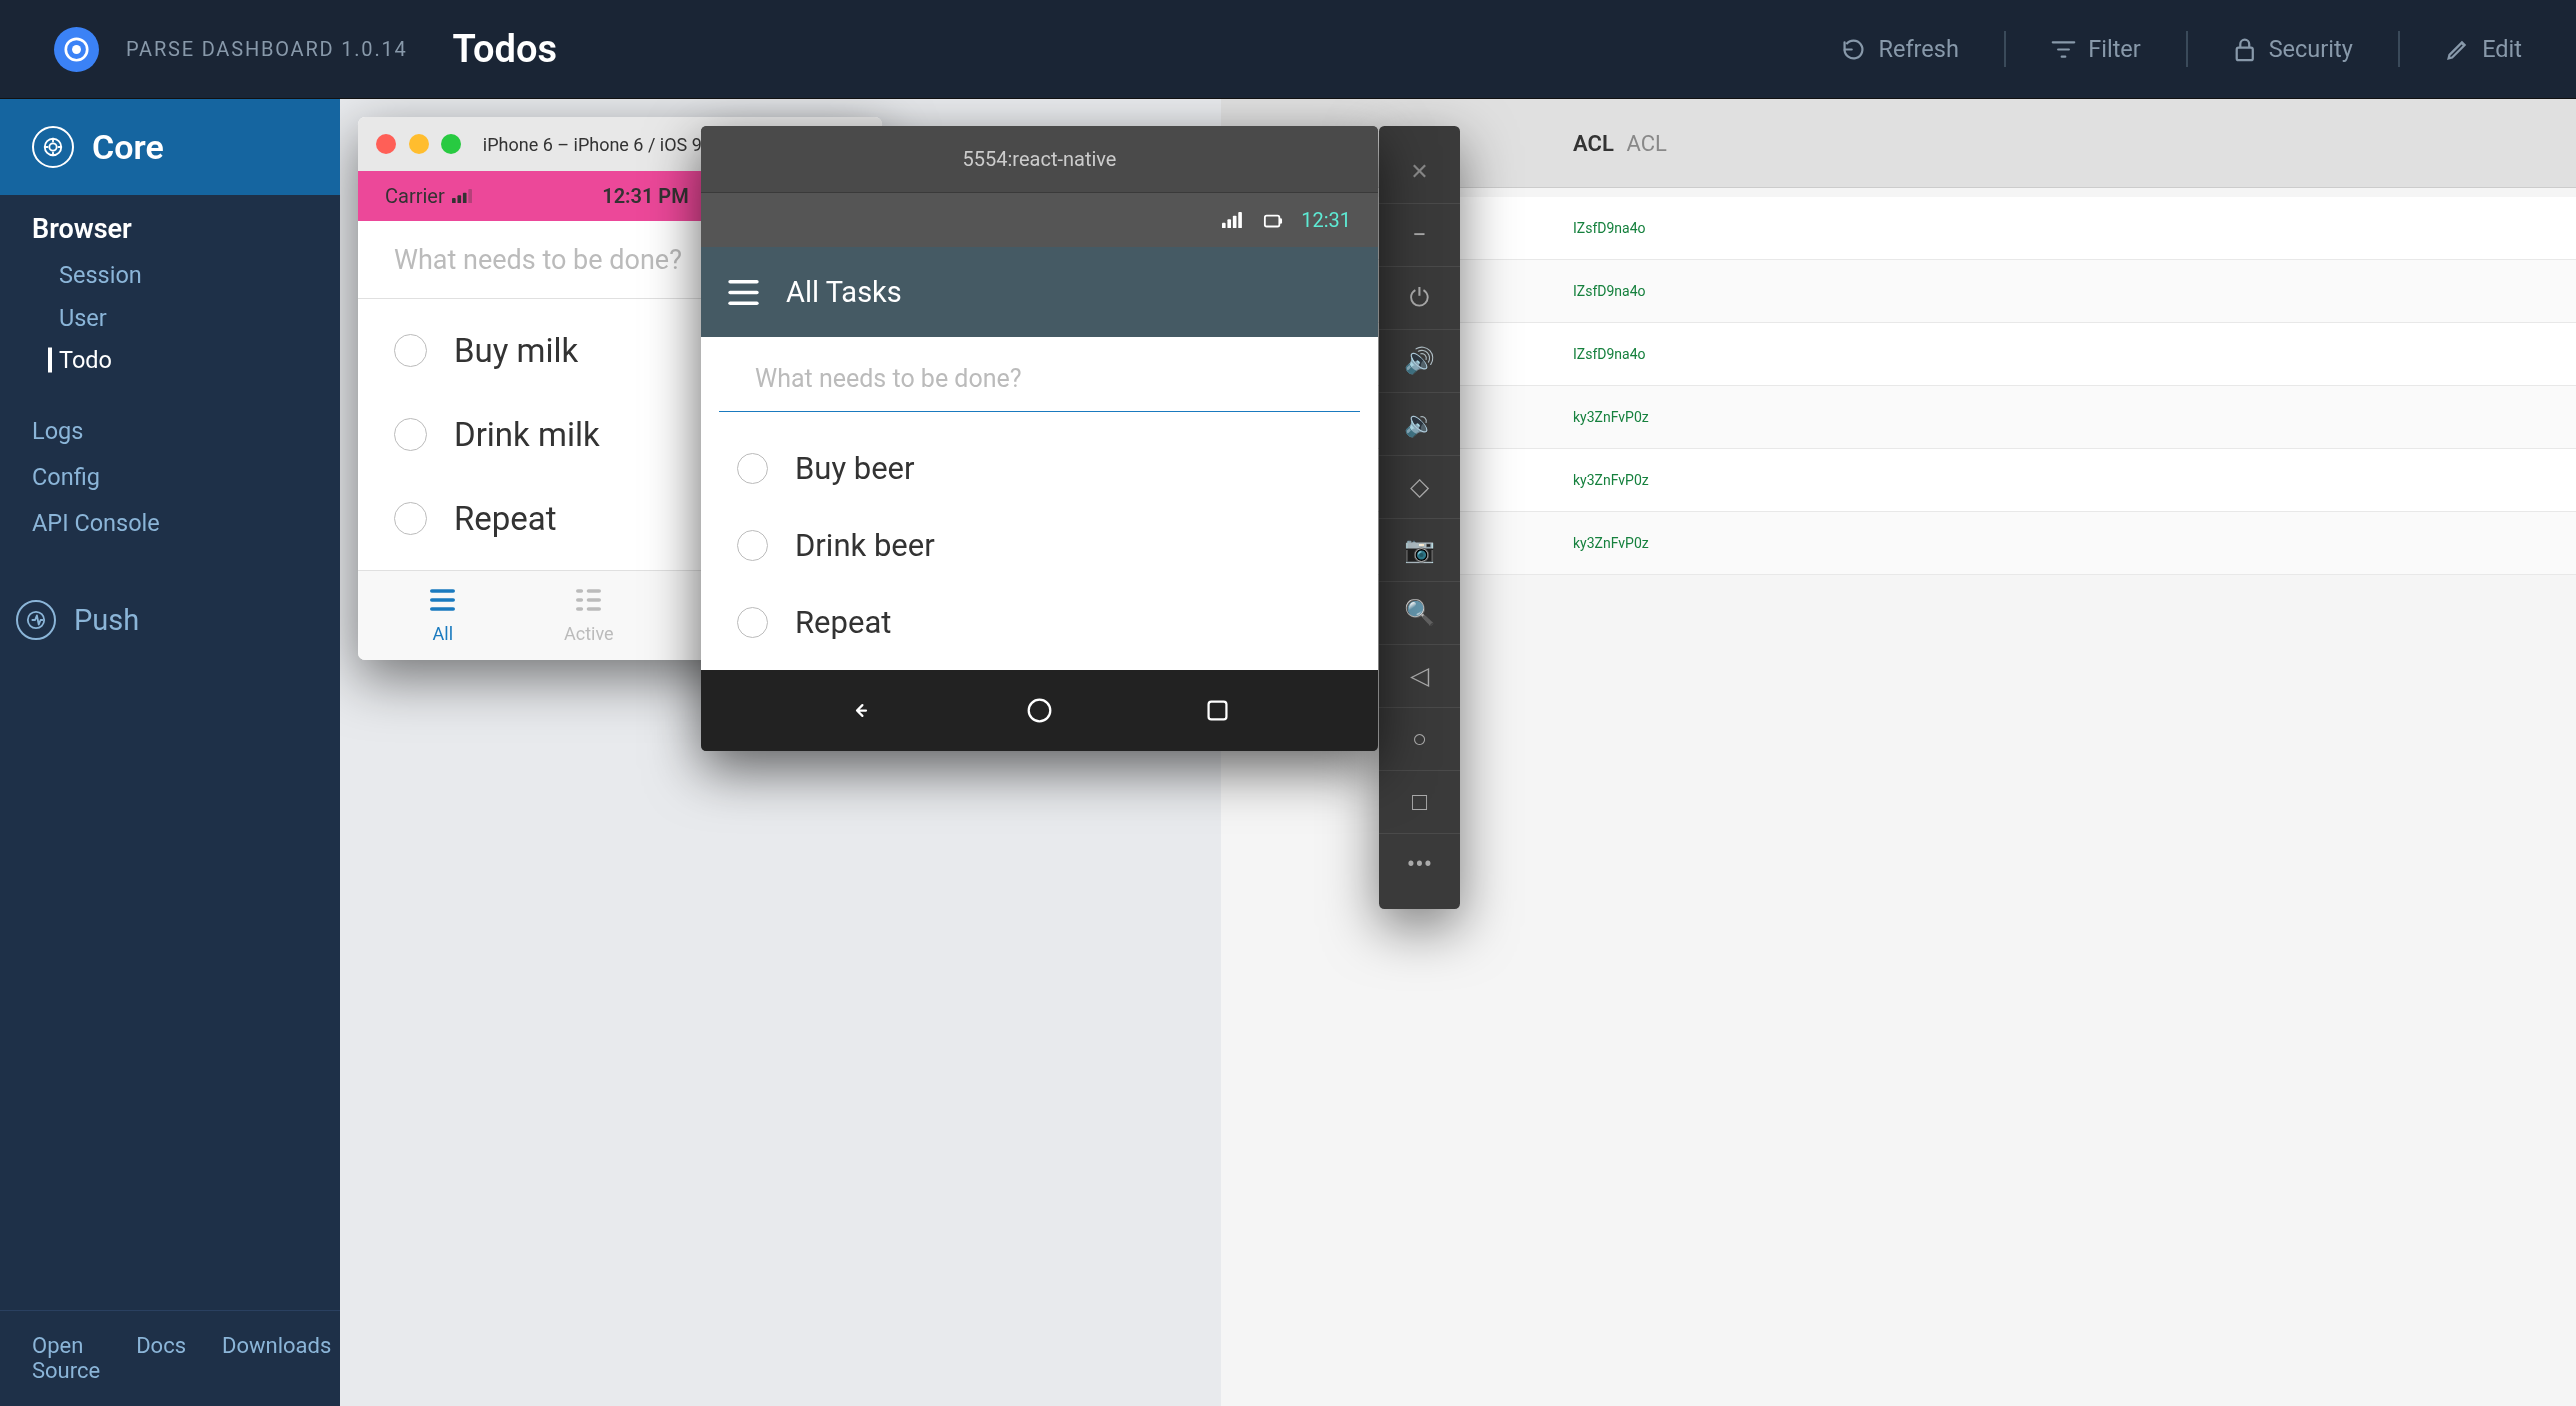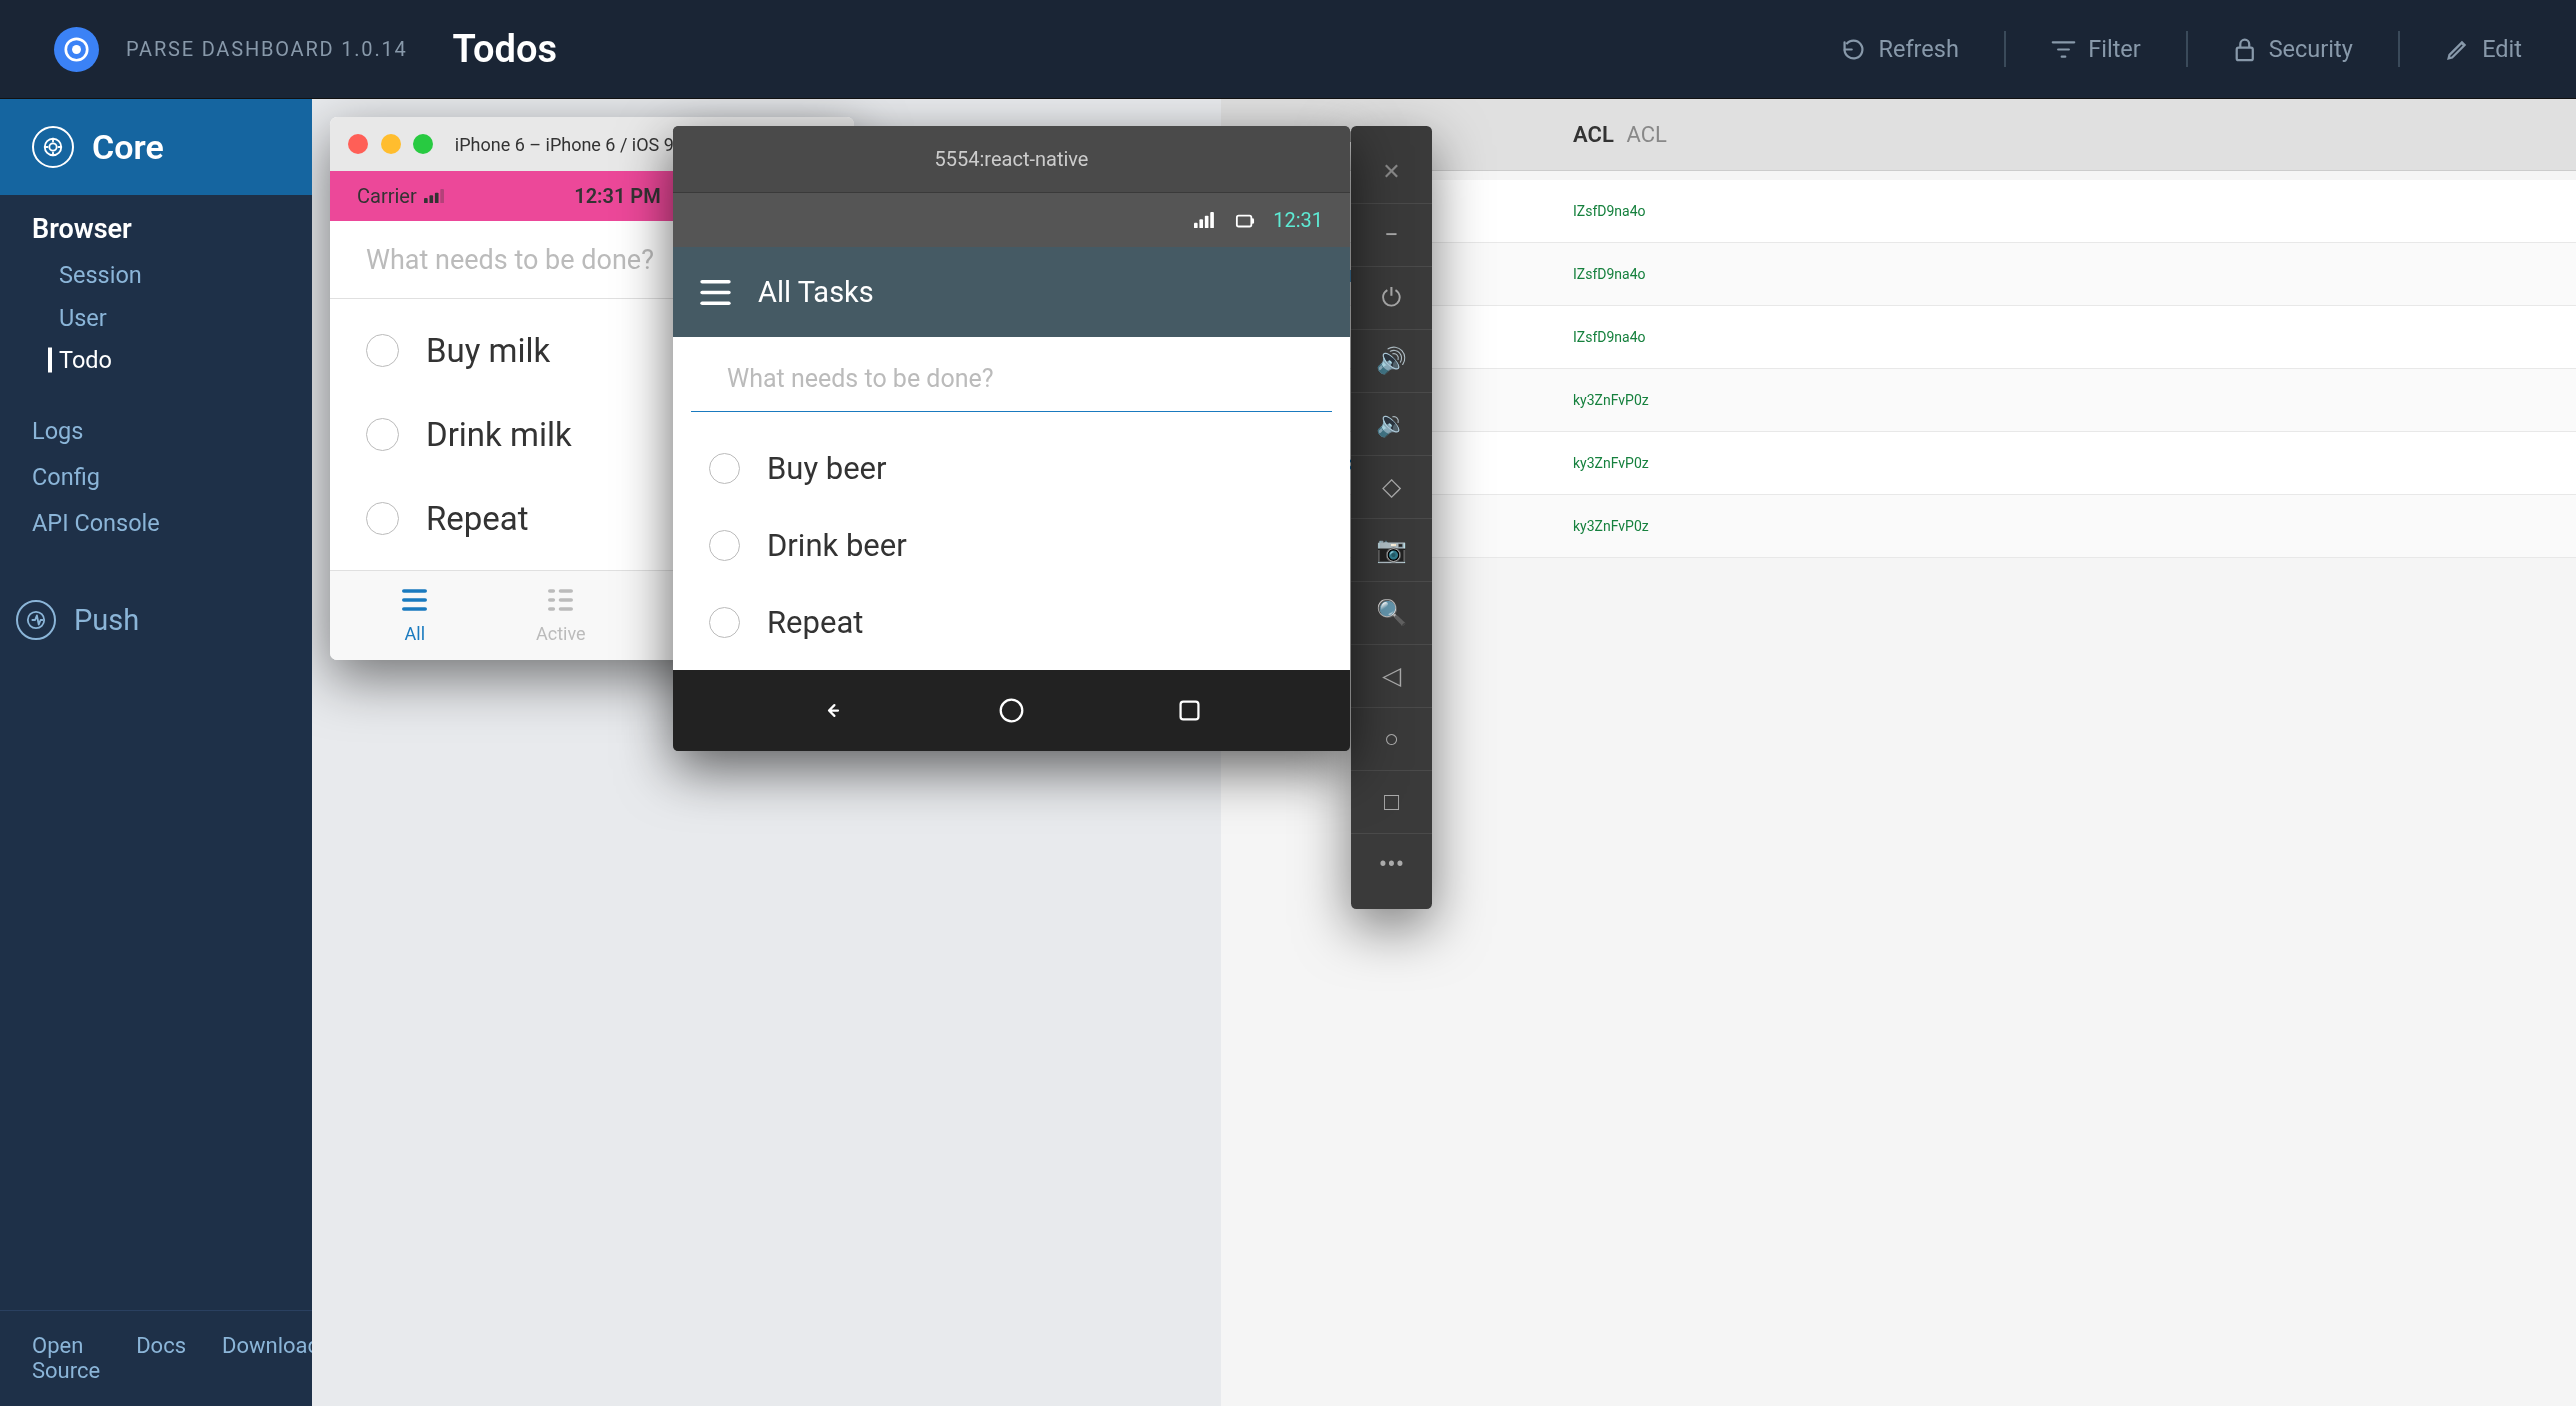--- a/index.html
+++ b/index.html
@@ -87,21 +87,21 @@
 
     
     .main-content {
       display: flex;
       flex: 1;
       overflow: hidden;
     }
 
     
     .sidebar {
-      width: 312px;
+      width: 340px;
       background: #1e3048;
       display: flex;
       flex-direction: column;
       flex-shrink: 0;
     }
 
     .sidebar-section-core {
       background: #1565a0;
       padding: 27px 32px;
     }
@@ -233,21 +233,21 @@
     .data-table-area {
       position: absolute;
       top: 0;
       right: 0;
       width: 1355px;
       height: 100%;
       background: #f5f5f5;
     }
 
     .table-header {
-      height: 72px;
+      height: 89px;
       background: #e0e0e0;
       display: flex;
       align-items: center;
       padding: 4px 36px;
       border-bottom: 0.9px solid #ccc;
     }
 
     .table-col-text {
       width: 316px;
       font-size: 22px;

